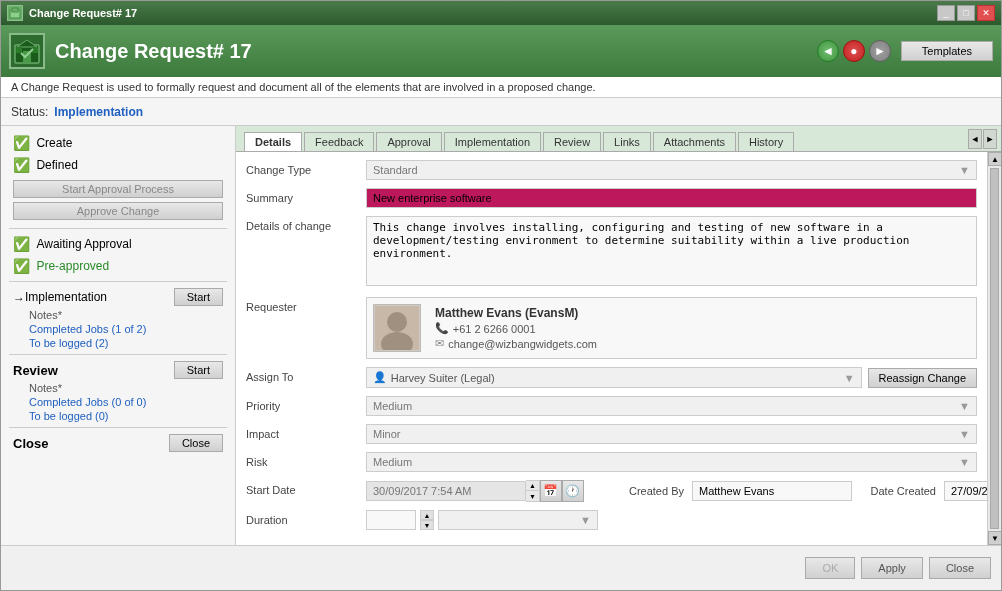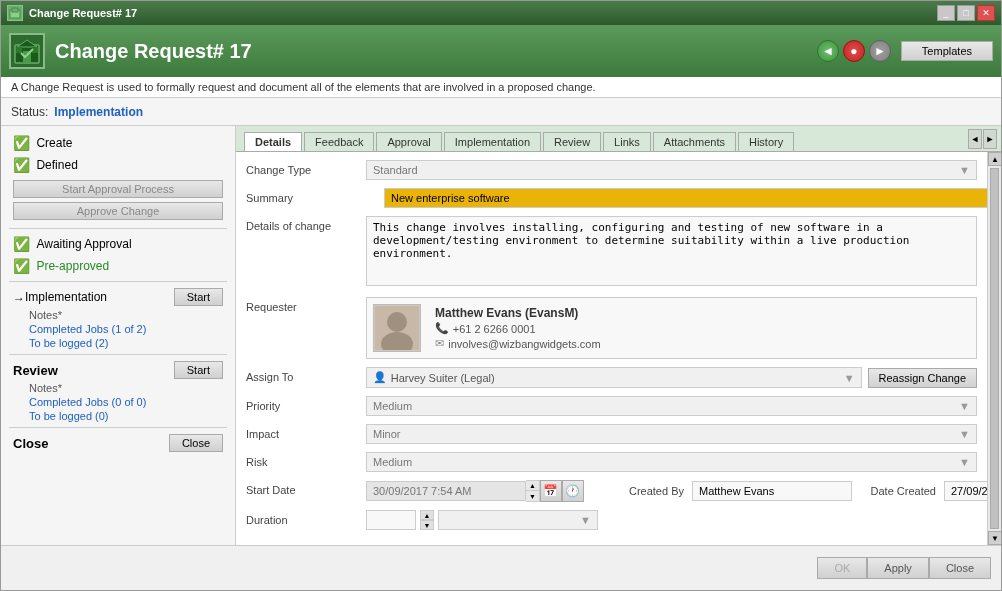--- a/index.html
+++ b/index.html
@@ -47,21 +47,21 @@
     .start-btn { background: linear-gradient(to bottom, #e8e8e8, #d0d0d0); border: 1px solid #aaa; padding: 2px 12px; font-size: 11px; cursor: pointer; }
     
     .right-panel { flex: 1; display: flex; flex-direction: column; overflow: hidden; }
     .tab { padding: 3px 10px; font-size: 11px; border: 1px solid #aaa; border-bottom: none; cursor: pointer; margin-right: 2px; background: #d8e8d8; color: #333; }
     .tab.active { background: white; font-weight: bold; }
     
     .form-area { flex: 1; overflow-y: auto; padding: 8px 10px; background: white; }
     .form-row { display: flex; align-items: flex-start; margin-bottom: 8px; }
     .form-label { width: 120px; flex-shrink: 0; font-size: 11px; color: #444; padding-top: 4px; }
     .form-control { flex: 1; }
-    .form-input { width: 100%; border: 1px solid #ccc; padding: 3px 6px; font-size: 11px; background: #eab308; margin-left: 18px; }
+    .form-input { width: 100%; border: 1px solid #ccc; padding: 3px 6px; font-size: 11px; background: #be185d; }
     .form-select { width: 100%; border: 1px solid #ccc; padding: 3px 6px; font-size: 11px; background: #f0f0f0; color: #777; display: flex; align-items: center; justify-content: space-between; cursor: pointer; }
     .form-select .arrow { color: #999; }
     .form-textarea { width: 100%; border: 1px solid #ccc; padding: 4px 6px; font-size: 11px; background: #f8f8f8; resize: none; height: 70px; }
     
     .requester-box { border: 1px solid #ccc; padding: 6px; display: flex; align-items: center; background: #f8f8f8; gap: 14px; }
     .avatar { width: 48px; height: 48px; background: #d0c8c0; border: 1px solid #bbb; overflow: hidden; display: flex; align-items: center; justify-content: center; flex-shrink: 0; }
     .requester-info { flex: 1; }
     .requester-name { font-size: 12px; font-weight: bold; color: #333; }
     .requester-detail { font-size: 11px; color: #555; display: flex; align-items: center; gap: 4px; margin-top: 2px; }
     .requester-email { font-size: 11px; color: #555; display: flex; align-items: center; gap: 4px; margin-top: 2px; }
@@ -70,21 +70,21 @@
     .assign-select { flex: 1; border: 1px solid #ccc; padding: 3px 6px; font-size: 11px; background: #f0f0f0; color: #555; display: flex; align-items: center; justify-content: space-between; cursor: pointer; }
     .reassign-btn { background: linear-gradient(to bottom, #e8e8e8, #d0d0d0); border: 1px solid #aaa; padding: 3px 10px; font-size: 11px; cursor: pointer; white-space: nowrap; }
     .date-input { border: 1px solid #ccc; padding: 3px 6px; font-size: 11px; background: #e5e5e5; color: #777; width: 160px; }
     .date-icon { width: 22px; height: 22px; background: linear-gradient(to bottom, #e8e8e8, #d0d0d0); border: 1px solid #aaa; display: flex; align-items: center; justify-content: center; font-size: 12px; cursor: pointer; }
     
     .created-section { display: flex; flex-direction: row; gap: 4px; margin-left: 20px; }
     .created-row { display: flex; align-items: center; gap: 8px; }
     .created-label { font-size: 11px; color: #444; width: 80px; text-align: right; }
     .created-value { border: 1px solid #ccc; padding: 3px 6px; font-size: 11px; background: #f8f8f8; min-width: 160px; }
     
-    .bottom-bar { background: #f0f0f0; border-top: 1px solid #ccc; padding: 22px 10px; display: flex; justify-content: flex-end; align-items: center; gap: 0; height: 44px; }
+    .bottom-bar { background: #f0f0f0; border-top: 1px solid #ccc; padding: 22px 10px; display: flex; justify-content: flex-end; align-items: center; gap: 6px; height: 44px; }
     .bottom-btn { background: linear-gradient(to bottom, #e8e8e8, #d0d0d0); border: 1px solid #aaa; padding: 4px 16px; font-size: 11px; cursor: pointer; color: #555; }
     .bottom-btn.disabled { color: #aaa; cursor: default; }
     
     .scrollbar-track { width: 14px; background: #e8e8e8; border-left: 1px solid #ccc; display: flex; flex-direction: column; }
     .scrollbar-thumb { background: #c0c0c0; border: 1px solid #aaa; flex: 1; margin: 2px; }
     .tabs-scroll-btn { width: 14px; height: 20px; background: #d0d8d0; border: 1px solid #aaa; display: flex; align-items: center; justify-content: center; font-size: 9px; cursor: pointer; }
     .tabs-wrapper { display: flex; align-items: flex-end; flex: 1; padding: 2px 4px 0; }
     
     .form-area-wrapper { flex: 1; overflow: hidden; display: flex; }
     .form-scroll { flex: 1; overflow-y: auto; }
@@ -264,21 +264,21 @@
                     </svg>
                   </div>
                   <div class="requester-info">
                     <div class="requester-name">Matthew Evans (EvansM)</div>
                     <div class="requester-detail">
                       <span style="color:#2060c0;">📞</span>
                       <span>+61 2 6266 0001</span>
                     </div>
                     <div class="requester-email">
                       <span style="color:#888;">✉</span>
-                      <span>involves@wizbangwidgets.com</span>
+                      <span>change@wizbangwidgets.com</span>
                     </div>
                   </div>
                 </div>
               </div>
             </div>
 
             <div class="form-row">
               <div class="form-label">Assign To</div>
               <div class="form-control">
                 <div class="assign-row">

